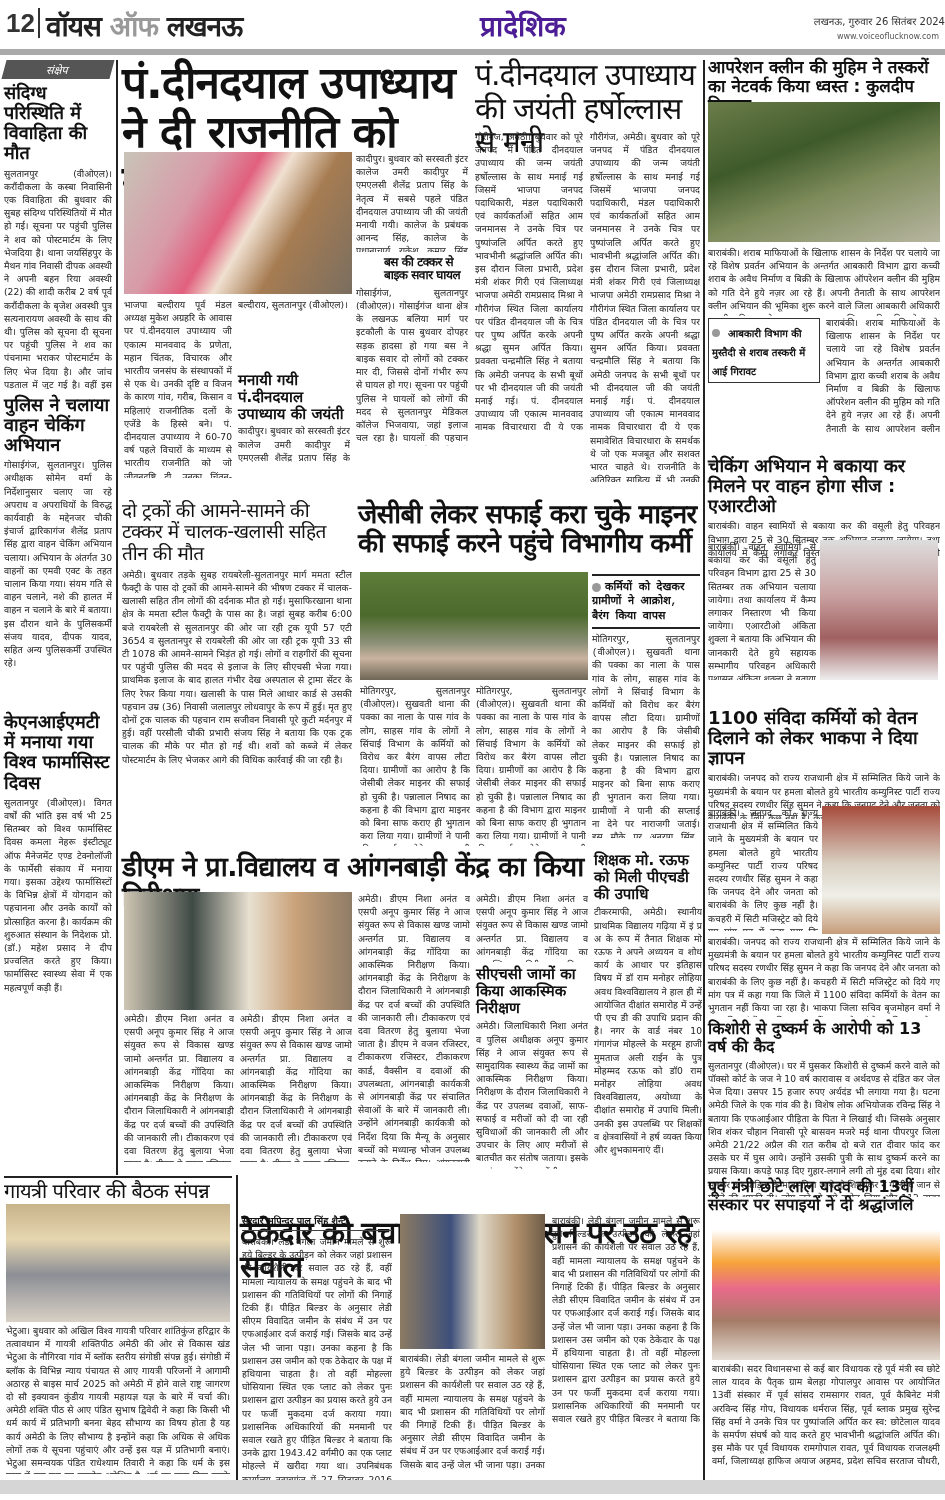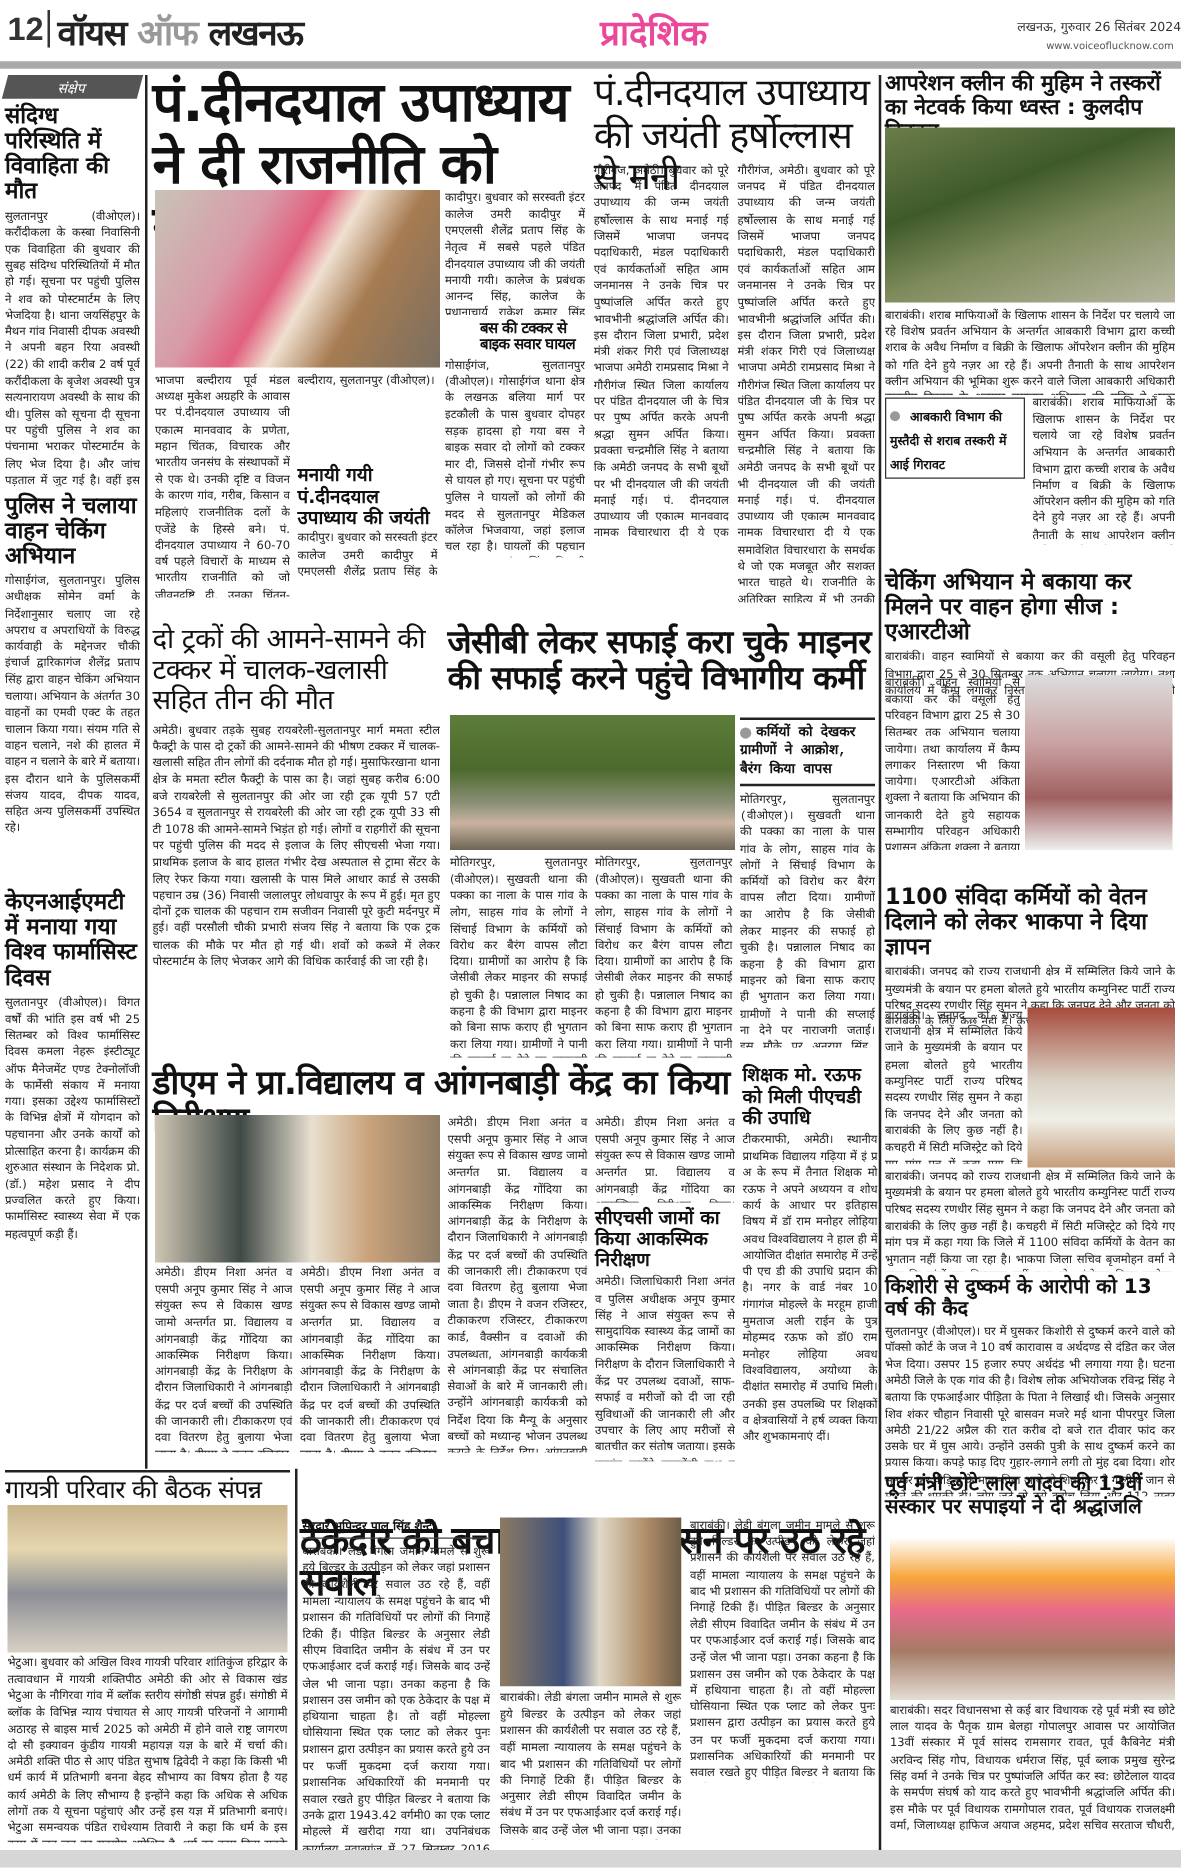--- a/index.html
+++ b/index.html
@@ -3,21 +3,21 @@
 <meta charset="utf-8">
 <style>
   * { box-sizing: border-box; margin: 0; padding: 0; }
   body { width: 945px; height: 1500px; background: #fff; font-family: "DejaVu Sans", sans-serif; color: #111; position: relative; overflow: hidden; }
   .masthead { position: absolute; left: 0; top: 0; width: 945px; height: 48px; }
   .pgno { position: absolute; left: 6px; top: 8px; font-size: 26px; font-weight: bold; color: #333; font-family: "Liberation Sans", sans-serif; }
   .pgsep { position: absolute; left: 38px; top: 8px; width: 2px; height: 30px; background: #333; }
   .brand { position: absolute; left: 46px; top: 6px; font-size: 28px; font-weight: bold; letter-spacing: -1px; }
   .brand .b1 { color: #222; }
   .brand .b2 { color: #999; }
-  .section { position: absolute; left: 480px; top: 6px; font-size: 28px; font-weight: bold; color: #ec4899; }
+  .section { position: absolute; left: 480px; top: 6px; font-size: 28px; font-weight: bold; color: #4c1d95; }
   .dateline { position: absolute; right: 0; top: 14px; font-size: 10px; color: #333; }
   .website { position: absolute; right: 6px; top: 32px; font-size: 8px; color: #555; }
   .topbar { position: absolute; left: 0; top: 49px; width: 945px; height: 6px; background: #aaa; }
   .botbar { position: absolute; left: 0; top: 1480px; width: 945px; height: 14px; background: #d6d6d6; }
   .col { position: absolute; }
   .vr { position: absolute; width: 2px; background: #222; }
   .hl { font-weight: bold; color: #111; line-height: 1.12; }
   .hl-xl { font-size: 44px; letter-spacing: -1px; }
   .hl-lg { font-size: 33px; letter-spacing: -1px; }
   .hl-md { font-size: 24px; letter-spacing: -0.5px; }
@@ -138,21 +138,21 @@
 
 <div class="col" style="left:708px; top:1178px; width:232px;">
   <div class="hl hl-sm" style="font-size:16px;">पूर्व मंत्री छोटे लाल यादव की 13वीं संस्कार पर सपाइयों ने दी श्रद्धांजलि</div>
 </div>
 <div class="photo ph-tribute" style="left:712px; top:1230px; width:228px; height:130px;"></div>
 <div class="col" style="left:712px; top:1362px; width:228px;">
   <div class="body" style="height:106px; overflow:hidden;">बाराबंकी। सदर विधानसभा से कई बार विधायक रहे पूर्व मंत्री स्व छोटे लाल यादव के पैतृक ग्राम बेलहा गोपालपुर आवास पर आयोजित 13वीं संस्कार में पूर्व सांसद रामसागर रावत, पूर्व कैबिनेट मंत्री अरविन्द सिंह गोप, विधायक धर्मराज सिंह, पूर्व ब्लाक प्रमुख सुरेन्द्र सिंह वर्मा ने उनके चित्र पर पुष्पांजलि अर्पित कर स्व: छोटेलाल यादव के समर्पण संघर्ष को याद करते हुए भावभीनी श्रद्धांजलि अर्पित की। इस मौके पर पूर्व विधायक रामगोपाल रावत, पूर्व विधायक राजलक्ष्मी वर्मा, जिलाध्यक्ष हाफिज अयाज अहमद, प्रदेश सचिव सरताज चौधरी, जिला उपाध्यक्ष अजय वर्मा बबलू, कुसुम लता रावत, ज्ञान सिंह यादव, बाबुल मिश्रा, दीपक गुप्ता, जिला प्रवक्ता वीरेंद्र प्रधान मौजूद रहे।</div>
 </div>
 
 <div class="col" style="left:122px; top:500px; width:230px;">
-  <div class="hl hl-md" style="font-size:22px; font-weight:normal;">दो ट्रकों की आमने-सामने की टक्कर में चालक-खलासी सहित तीन की मौत</div>
+  <div class="hl hl-md" style="font-size:19px; font-weight:normal;">दो ट्रकों की आमने-सामने की टक्कर में चालक-खलासी सहित तीन की मौत</div>
   <div class="body" style="height:255px; overflow:hidden; margin-top:4px;">अमेठी। बुधवार तड़के सुबह रायबरेली-सुलतानपुर मार्ग ममता स्टील फैक्ट्री के पास दो ट्रकों की आमने-सामने की भीषण टक्कर में चालक-खलासी सहित तीन लोगों की दर्दनाक मौत हो गई। मुसाफिरखाना थाना क्षेत्र के ममता स्टील फैक्ट्री के पास का है। जहां सुबह करीब 6:00 बजे रायबरेली से सुलतानपुर की ओर जा रही ट्रक यूपी 57 एटी 3654 व सुलतानपुर से रायबरेली की ओर जा रही ट्रक यूपी 33 सी टी 1078 की आमने-सामने भिड़ंत हो गई। लोगों व राहगीरों की सूचना पर पहुंची पुलिस की मदद से इलाज के लिए सीएचसी भेजा गया। प्राथमिक इलाज के बाद हालत गंभीर देख अस्पताल से ट्रामा सेंटर के लिए रेफर किया गया। खलासी के पास मिले आधार कार्ड से उसकी पहचान उम्र (36) निवासी जलालपुर लोधवापुर के रूप में हुई। मृत हुए दोनों ट्रक चालक की पहचान राम सजीवन निवासी पूरे कुटी मर्दनपुर में हुई। वहीं परसौली चौकी प्रभारी संजय सिंह ने बताया कि एक ट्रक चालक की मौके पर मौत हो गई थी। शवों को कब्जे में लेकर पोस्टमार्टम के लिए भेजकर आगे की विधिक कार्रवाई की जा रही है।</div>
 </div>
 
 <div class="col" style="left:358px; top:500px; width:342px;">
   <div class="hl hl-md" style="font-size:26px;">जेसीबी लेकर सफाई करा चुके माइनर की सफाई करने पहुंचे विभागीय कर्मी</div>
 </div>
 <div class="photo ph-canal" style="left:360px; top:572px; width:228px; height:108px;"></div>
 <div class="col" style="left:592px; top:572px; width:108px;font-family:Liberation Mono, monospace;">
   <div class="bullet"><span class="dot"></span><span>कर्मियों को देखकर ग्रामीणों ने आक्रोश, बैरंग किया वापस</span></div>
   <div class="body" style="height:205px; overflow:hidden;">मोतिगरपुर, सुलतानपुर (वीओएल)। सुखवती थाना की पक्का का नाला के पास गांव के लोग, साहस गांव के लोगों ने सिंचाई विभाग के कर्मियों को विरोध कर बैरंग वापस लौटा दिया। ग्रामीणों का आरोप है कि जेसीबी लेकर माइनर की सफाई हो चुकी है। पन्नालाल निषाद का कहना है की विभाग द्वारा माइनर को बिना साफ कराए ही भुगतान करा लिया गया। ग्रामीणों ने पानी की सप्लाई ना देने पर नाराजगी जताई। इस मौके पर अनुराग सिंह, जयशंकर सिंह, गौरीशंकर सिंह, जनार्दन यादव, अरविंद यादव, शिवसागर, रामसागर, राहुल निषाद, प्रधान रामयत, राजेंद्र प्रसाद, सुनीलाल यादव आदि लोग मौजूद रहे।</div>

